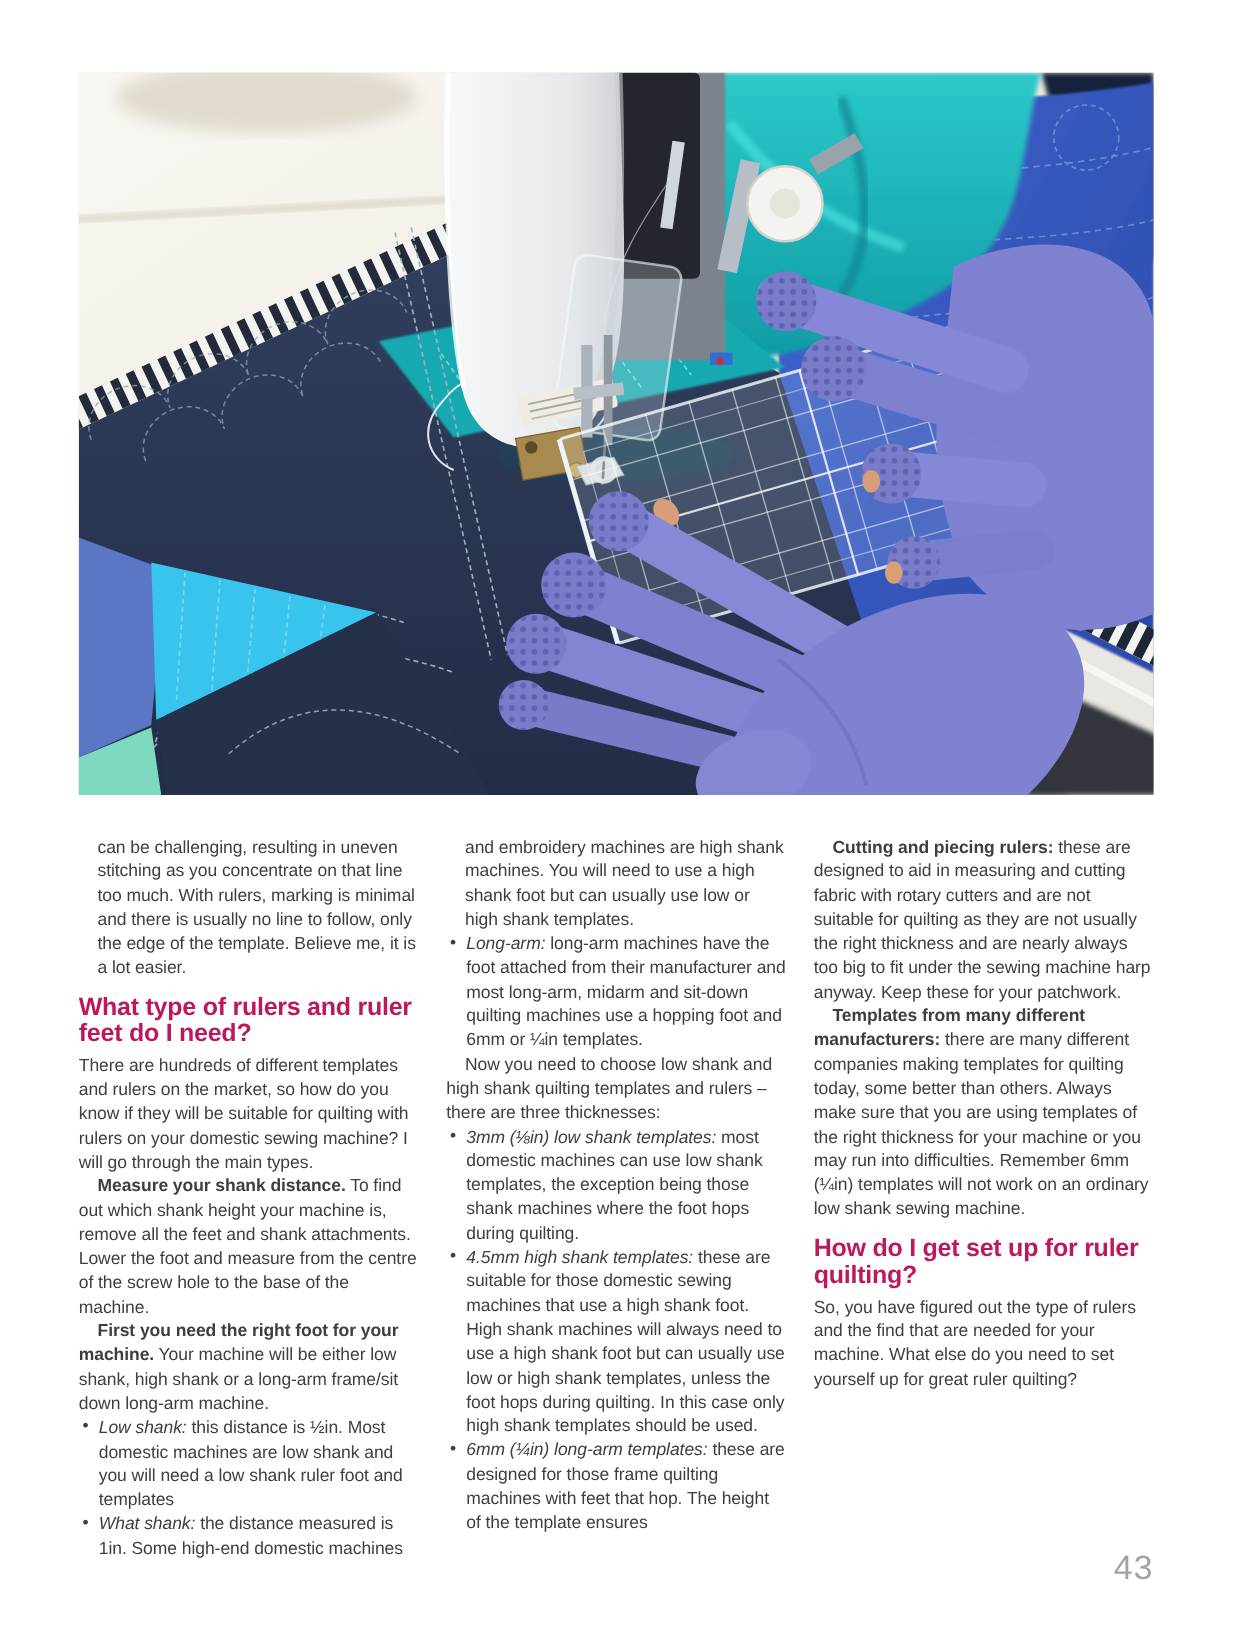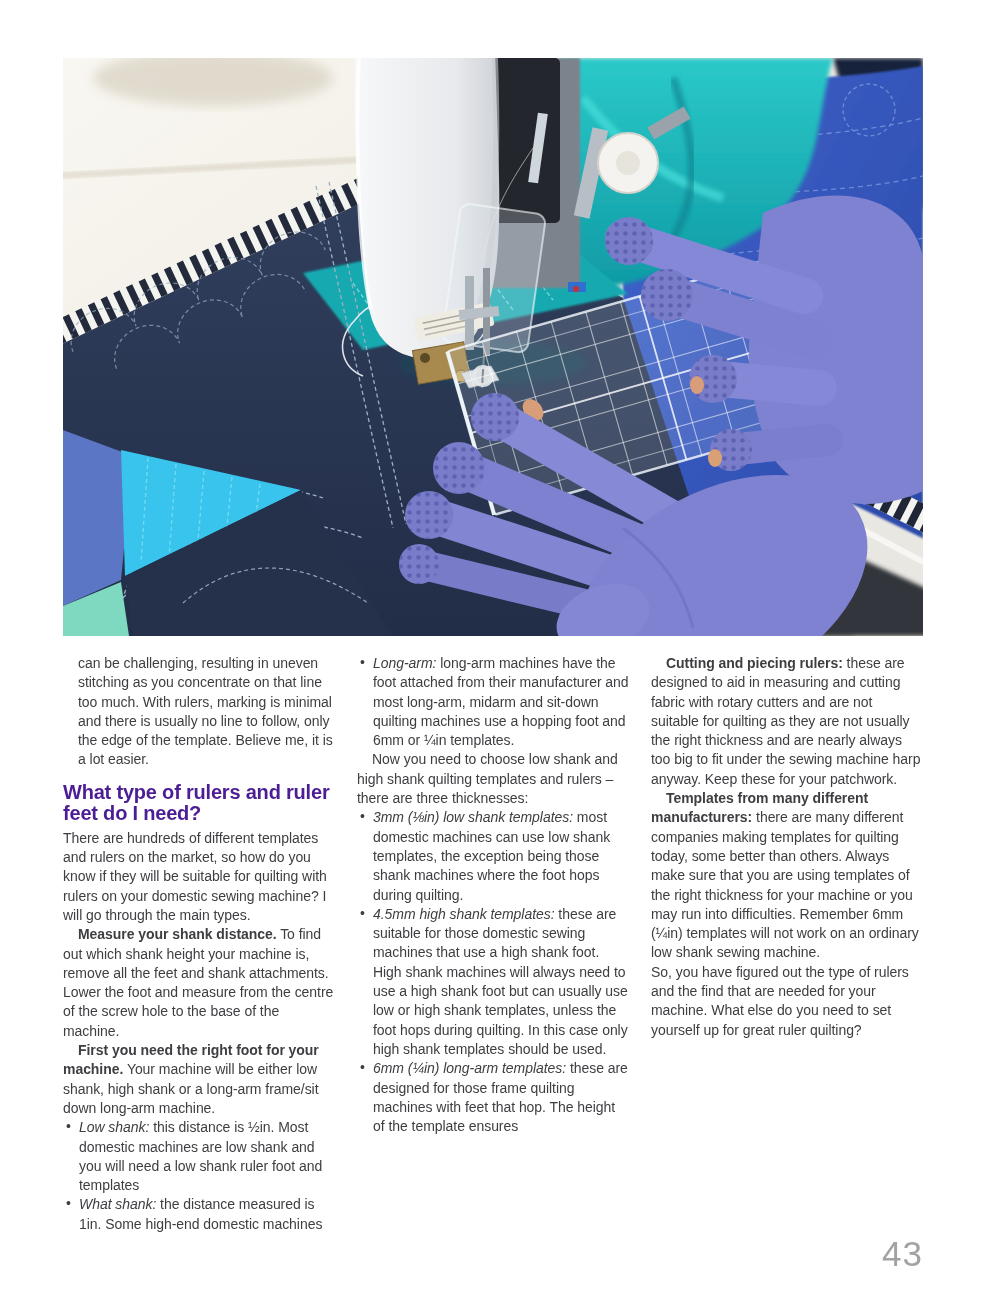--- a/index.html
+++ b/index.html
@@ -1,31 +1,31 @@
 <!DOCTYPE html>
 <html><head>
 <meta charset="utf-8">
 <style>
   html,body{margin:0;padding:0;background:#ffffff;}
   .page{position:relative;width:993px;height:1314px;background:#fff;overflow:hidden;
         font-family:"Liberation Sans",sans-serif;color:#3e3e42;}
   .photo{position:absolute;left:63px;top:58px;width:860px;height:578px;margin:0;overflow:hidden;background:#ece7dd;}
   .photo svg{display:block;width:100%;height:100%;}
-  .col{position:absolute;top:654px;width:272px;font-size:14px;line-height:19.3px;letter-spacing:-0.05px;text-align:left;}
+  .col{position:absolute;top:668px;width:272px;font-size:14px;line-height:19.3px;letter-spacing:-0.05px;text-align:left;}
   .col1{left:63px}.col2{left:357px}.col3{left:651px}
   p{margin:0;}
   .cont{padding-left:15px;}
   .ind{text-indent:15px;}
-  .h{margin:12px 0 4px 0;font-size:20px;line-height:21.5px;font-weight:700;color:#4c1d95;letter-spacing:-0.2px;}
+  .h{margin:12px 0 4px 0;font-size:20px;line-height:21.5px;font-weight:700;color:#be185d;letter-spacing:-0.2px;}
   .bld{font-weight:700;margin-top:12px;}
   .bi{font-weight:400;font-style:italic;}
   .bullet{position:relative;padding-left:16px;}
   .bullet .blt{position:absolute;left:3px;top:-1px;}
   .pagenum{position:absolute;left:651px;top:1236px;width:272px;text-align:right;
-           font-size:35px;line-height:36px;color:#a2a2a2;letter-spacing:1px;}
+           font-size:27px;line-height:36px;color:#a2a2a2;letter-spacing:1px;}
 </style>
 </head>
 <body>
 
 <div class="page">
 
   <figure class="photo">
     <svg viewBox="0 0 860 578" preserveAspectRatio="none">
       <defs>
         <linearGradient id="bgCream" x1="0" y1="0" x2="1" y2="1">
@@ -269,27 +269,29 @@
     <p class="cont">can be challenging, resulting in uneven stitching as you concentrate on that line too much. With rulers, marking is minimal and there is usually no line to follow, only the edge of the template. Believe me, it is a lot easier.</p>
     <h2 class="h">What type of rulers and ruler feet do I need?</h2>
     <p>There are hundreds of different templates and rulers on the market, so how do you know if they will be suitable for quilting with rulers on your domestic sewing machine? I will go through the main types.</p>
     <p class="ind"><span class="bld">Measure your shank distance.</span><span> To find out which shank height your machine is, remove all the feet and shank attachments. Lower the foot and measure from the centre of the screw hole to the base of the machine.</span></p>
     <p class="ind"><span class="bld">First you need the right foot for your machine.</span><span> Your machine will be either low shank, high shank or a long-arm frame/sit down long-arm machine.</span></p>
     <div class="bullet"><span class="blt">•</span><span class="bi">Low shank:</span><span> this distance is ½in. Most domestic machines are low shank and you will need a low shank ruler foot and templates</span></div>
     <div class="bullet"><span class="blt">•</span><span class="bi">What shank:</span><span> the distance measured is 1in. Some high-end domestic machines</span></div>
   </section>
 
   <section class="col col2">
+    <p class="cont">and embroidery machines are high shank machines. You will need to use a high shank foot but can usually use low or high shank templates.</p>
     <div class="bullet"><span class="blt">•</span><span class="bi">Long-arm:</span><span> long-arm machines have the foot attached from their manufacturer and most long-arm, midarm and sit-down quilting machines use a hopping foot and 6mm or ¼in templates.</span></div>
     <p class="ind">Now you need to choose low shank and high shank quilting templates and rulers – there are three thicknesses:</p>
     <div class="bullet"><span class="blt">•</span><span class="bi">3mm (⅛in) low shank templates:</span><span> most domestic machines can use low shank templates, the exception being those shank machines where the foot hops during quilting.</span></div>
     <div class="bullet"><span class="blt">•</span><span class="bi">4.5mm high shank templates:</span><span> these are suitable for those domestic sewing machines that use a high shank foot. High shank machines will always need to use a high shank foot but can usually use low or high shank templates, unless the foot hops during quilting. In this case only high shank templates should be used.</span></div>
     <div class="bullet"><span class="blt">•</span><span class="bi">6mm (¼in) long-arm templates:</span><span> these are designed for those frame quilting machines with feet that hop. The height of the template ensures</span></div>
   </section>
 
   <section class="col col3">
     <p class="ind"><span class="bld">Cutting and piecing rulers:</span><span> these are designed to aid in measuring and cutting fabric with rotary cutters and are not suitable for quilting as they are not usually the right thickness and are nearly always too big to fit under the sewing machine harp anyway. Keep these for your patchwork.</span></p>
     <p class="ind"><span class="bld">Templates from many different manufacturers:</span><span> there are many different companies making templates for quilting today, some better than others. Always make sure that you are using templates of the right thickness for your machine or you may run into difficulties. Remember 6mm (¼in) templates will not work on an ordinary low shank sewing machine.</span></p>
+    <h2 class="h">How do I get set up for ruler quilting?</h2>
     <p>So, you have figured out the type of rulers and the find that are needed for your machine. What else do you need to set yourself up for great ruler quilting?</p>
   </section>
 
   <div class="pagenum">43</div>
 </div>
 
 </body></html>

